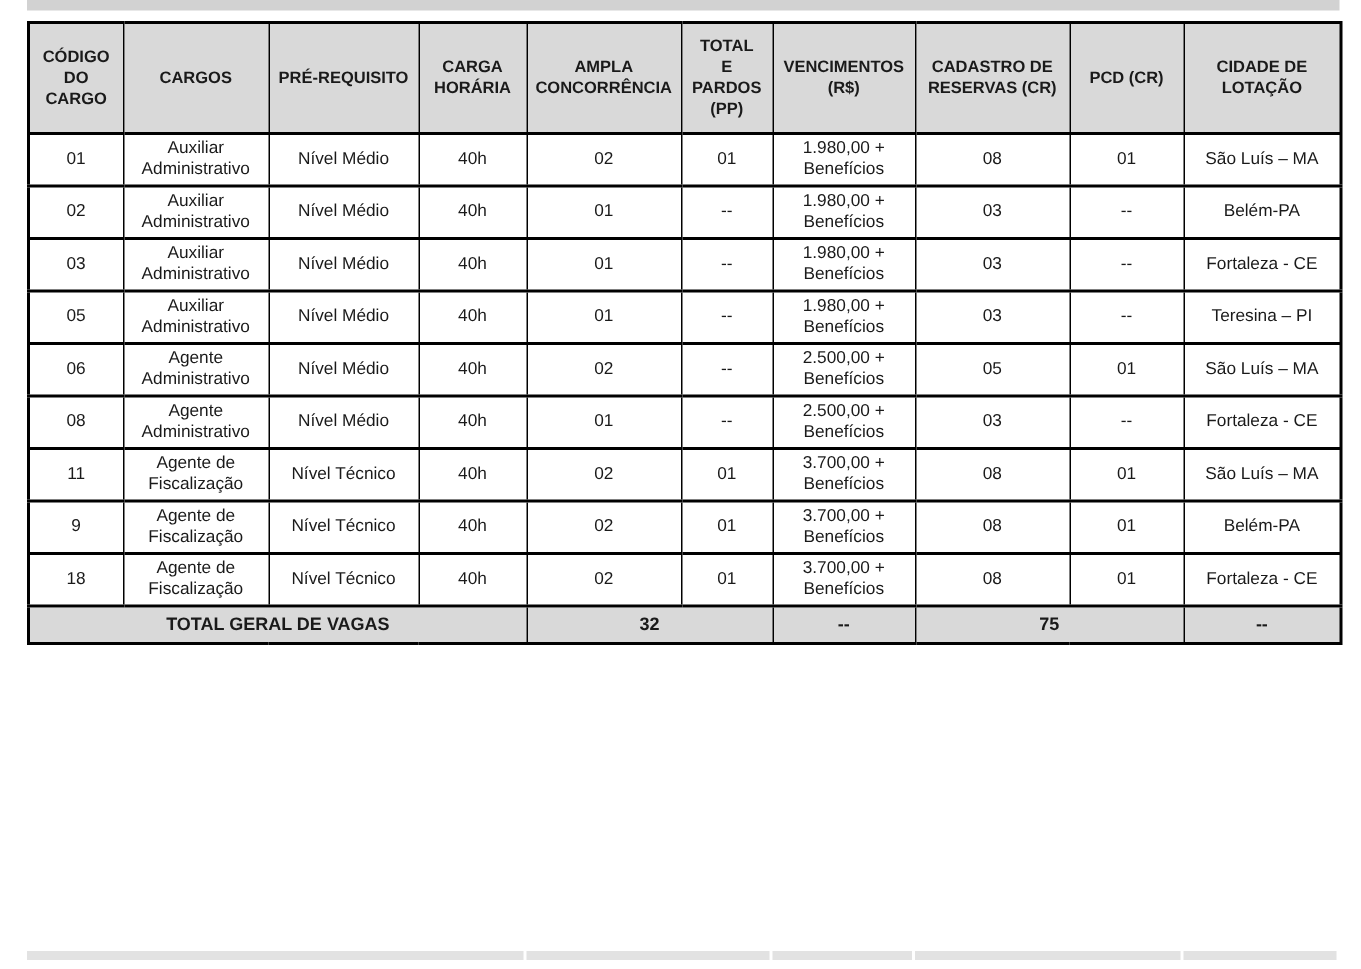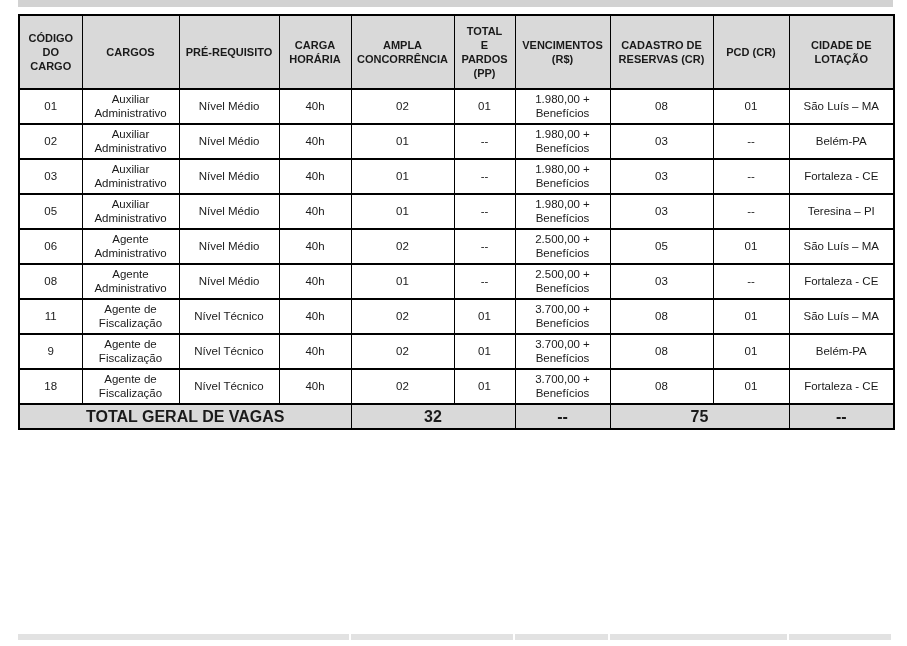--- a/index.html
+++ b/index.html
@@ -65,21 +65,21 @@
   }
   table.vagas tbody td {
     font-size: 11.5px;
     line-height: 13.5px;
     height: 31px;
     background: #ffffff;
   }
   table.vagas tfoot td {
     background: #d9d9d9;
     font-weight: bold;
-    font-size: 16px;
+    font-size: 12px;
     line-height: 13px;
     height: 21px;
   }
   col.c1  { width: 63px; }
   col.c2  { width: 97px; }
   col.c3  { width: 100px; }
   col.c4  { width: 72px; }
   col.c5  { width: 103px; }
   col.c6  { width: 61px; }
   col.c7  { width: 95px; }

